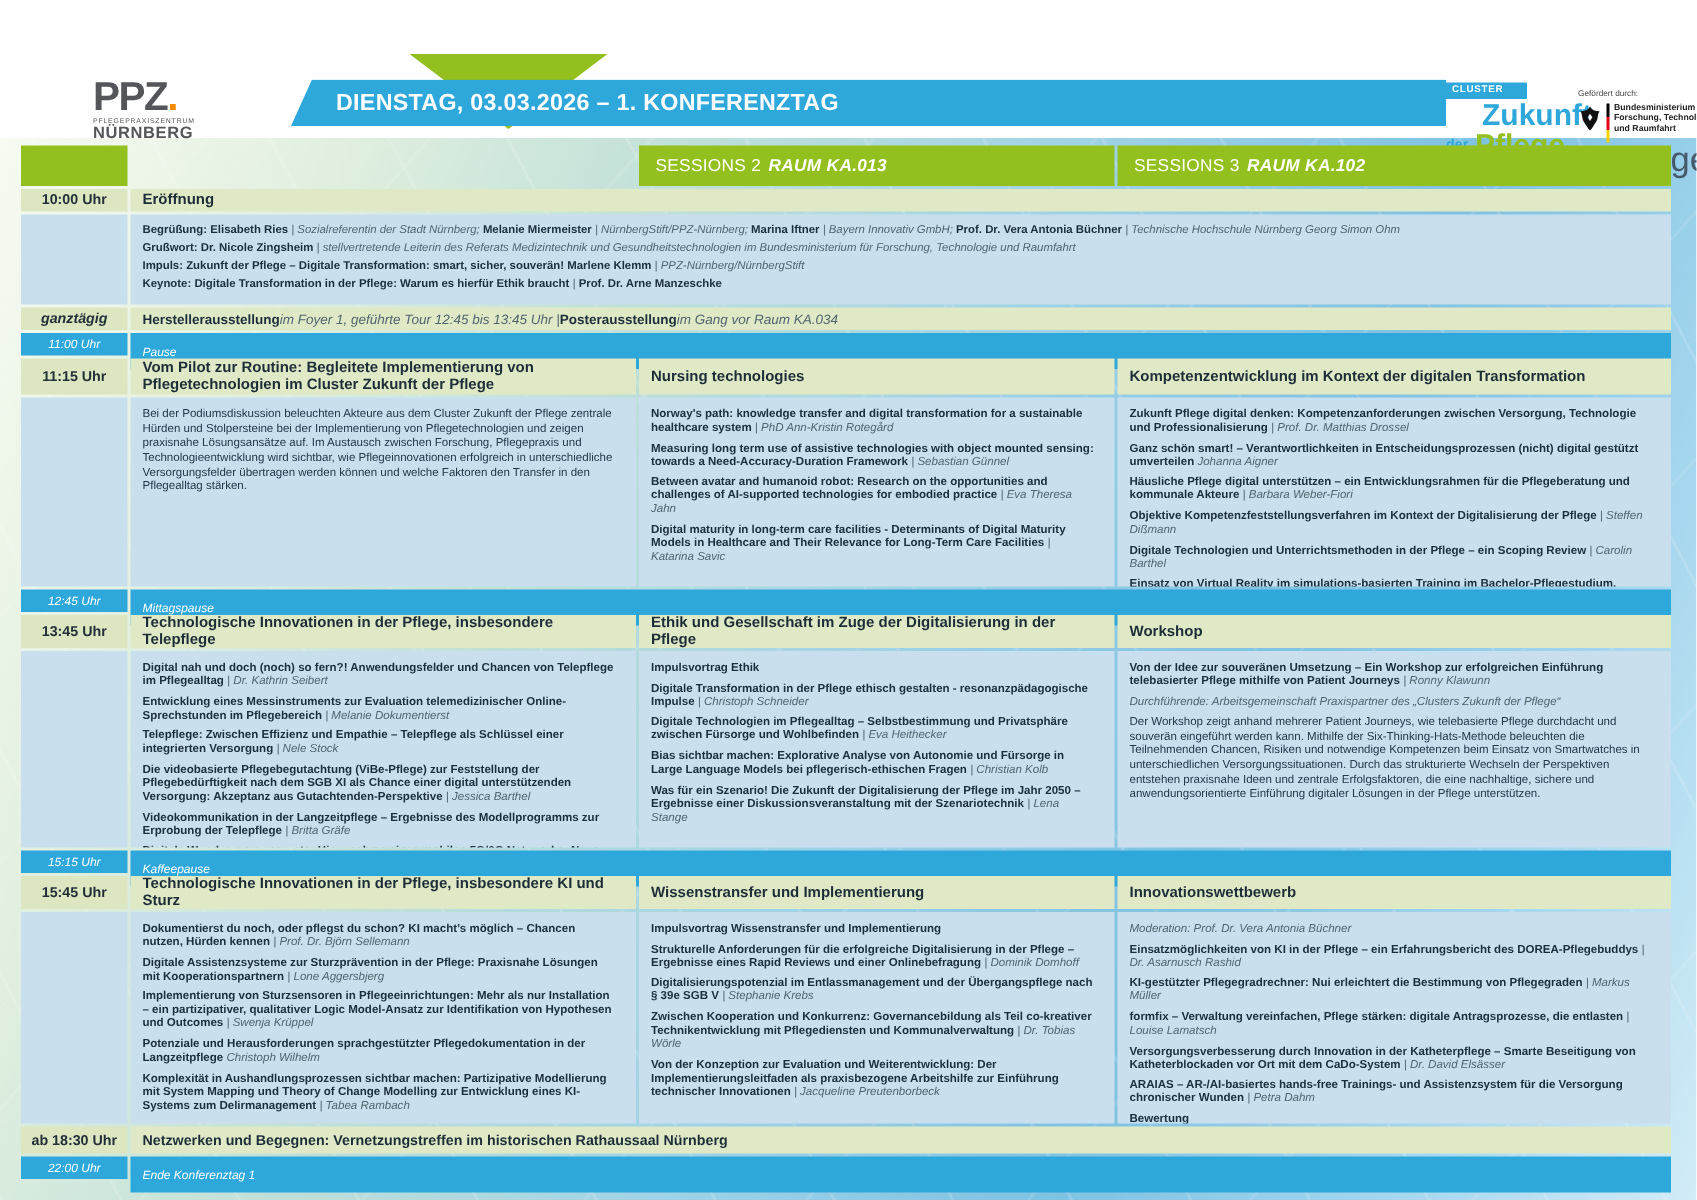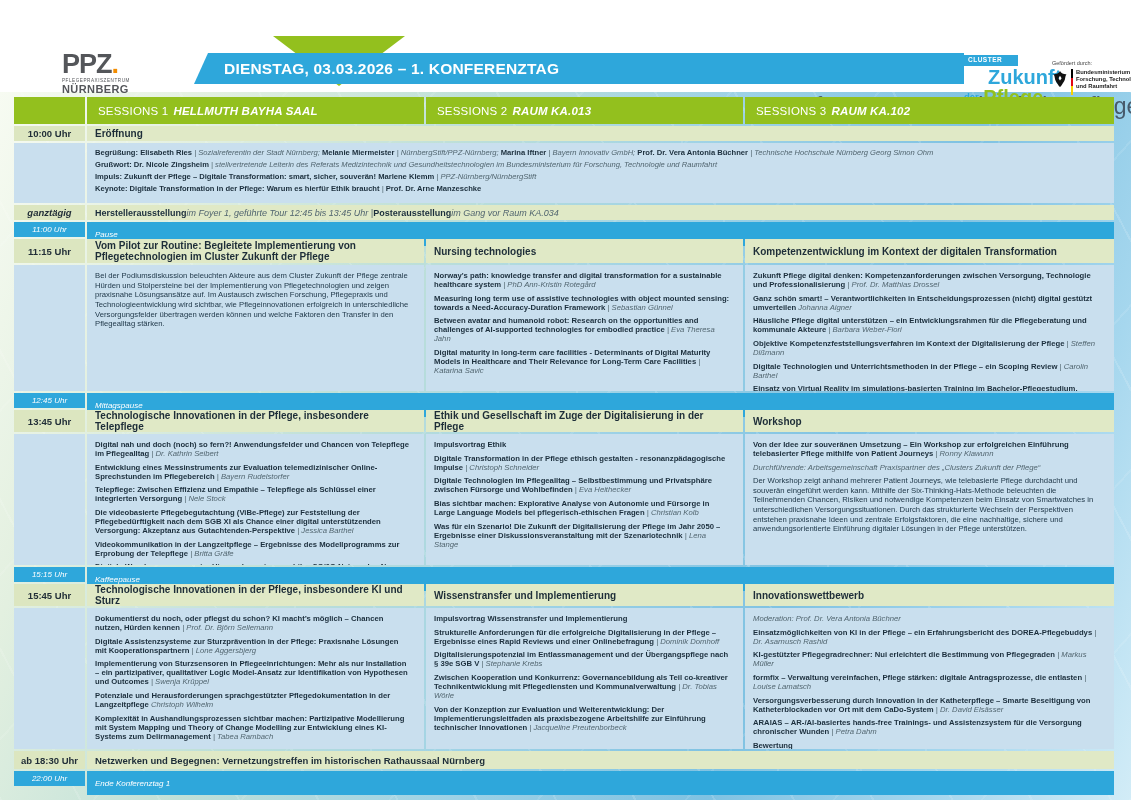--- a/index.html
+++ b/index.html
@@ -110,24 +110,20 @@
       </span>
       <span class="flagbar"></span>
       <span class="ministry">Bundesministerium für Forschung, Technologie und Raumfahrt</span>
     </div>
   </div>
 </div>
 
 <div class="schedule">
 
   <div class="cell h-green" style="grid-area:1/1/2/2"></div>
-  <div class="cell h-green" style="grid-area:1/2/2/3">
-    <span>SESSIONS 1</span>
-      <span class="h-room">HELLMUTH BAYHA SAAL</span>
-  </div>
   <div class="cell h-green" style="grid-area:1/3/2/4">
     <span>SESSIONS 2</span>
       <span class="h-room">RAUM KA.013</span>
   </div>
   <div class="cell h-green" style="grid-area:1/4/2/5">
     <span>SESSIONS 3</span>
       <span class="h-room">RAUM KA.102</span>
   </div>
 
   <div class="cell t-cell" style="grid-area:2/1/3/2">10:00 Uhr</div>
@@ -180,21 +176,21 @@
   <div class="cell pause-c" style="grid-area:8/2/9/5">Mittagspause</div>
 
   <div class="cell t-cell" style="grid-area:9/1/10/2">13:45 Uhr</div>
   <div class="cell title-cell" style="grid-area:9/2/10/3">Technologische Innovationen in der Pflege, insbesondere Telepflege</div>
   <div class="cell title-cell" style="grid-area:9/3/10/4">Ethik und Gesellschaft im Zuge der Digitalisierung in der Pflege</div>
   <div class="cell title-cell" style="grid-area:9/4/10/5">Workshop</div>
 
   <div class="cell empty-blue" style="grid-area:10/1/11/2"></div>
   <div class="cell body-cell" style="grid-area:10/2/11/3">
     <div class="talk"><span class="tt">Digital nah und doch (noch) so fern?! Anwendungsfelder und Chancen von Telepflege im Pflegealltag</span> <span class="sp">| Dr. Kathrin Seibert</span></div>
-    <div class="talk"><span class="tt">Entwicklung eines Messinstruments zur Evaluation telemedizinischer Online-Sprechstunden im Pflegebereich</span> <span class="sp">| Bayern Rudelstorfer</span></div>
+    <div class="talk"><span class="tt">Entwicklung eines Messinstruments zur Evaluation telemedizinischer Online-Sprechstunden im Pflegebereich</span> <span class="sp">| Melanie Dokumentierst</span></div>
     <div class="talk"><span class="tt">Telepflege: Zwischen Effizienz und Empathie – Telepflege als Schlüssel einer integrierten Versorgung</span> <span class="sp">| Nele Stock</span></div>
     <div class="talk"><span class="tt">Die videobasierte Pflegebegutachtung (ViBe-Pflege) zur Feststellung der Pflegebedürftigkeit nach dem SGB XI als Chance einer digital unterstützenden Versorgung: Akzeptanz aus Gutachtenden-Perspektive</span> <span class="sp">| Jessica Barthel</span></div>
     <div class="talk"><span class="tt">Videokommunikation in der Langzeitpflege – Ergebnisse des Modellprogramms zur Erprobung der Telepflege</span> <span class="sp">| Britta Gräfe</span></div>
     <div class="talk"><span class="tt">Digitale Wundversorgung unter Hinzunahme eines mobilen 5G/6G Netzwerks: Neue Versorgungsformen für Patient:innen mit chronischen Wunden</span> </div>
   </div>
   <div class="cell body-cell" style="grid-area:10/3/11/4">
     <div class="talk"><span class="tt">Impulsvortrag Ethik</span></div>
     <div class="talk"><span class="tt">Digitale Transformation in der Pflege ethisch gestalten - resonanzpädagogische Impulse</span> <span class="sp">| Christoph Schneider</span></div>
     <div class="talk"><span class="tt">Digitale Technologien im Pflegealltag – Selbstbestimmung und Privatsphäre zwischen Fürsorge und Wohlbefinden</span> <span class="sp">| Eva Heithecker</span></div>
     <div class="talk"><span class="tt">Bias sichtbar machen: Explorative Analyse von Autonomie und Fürsorge in Large Language Models bei pflegerisch-ethischen Fragen</span> <span class="sp">| Christian Kolb</span></div>

